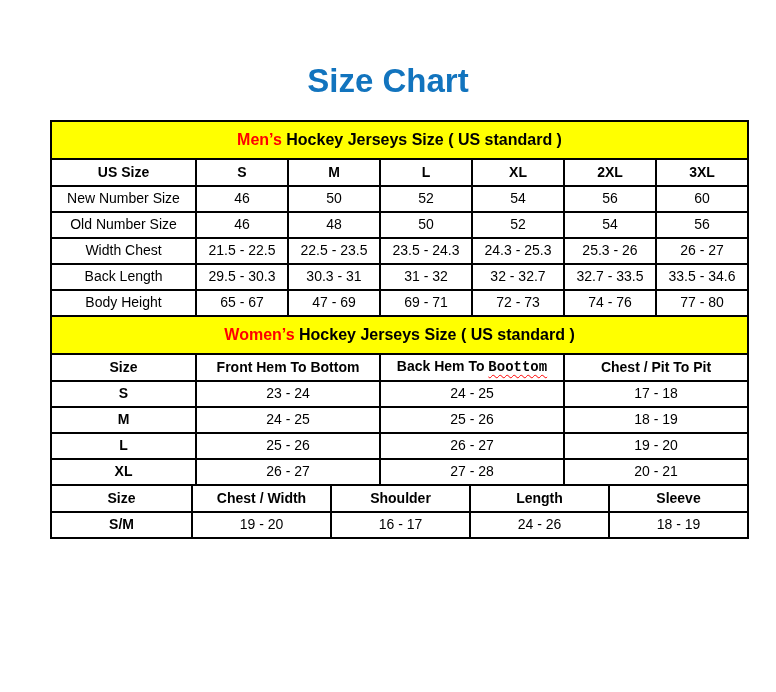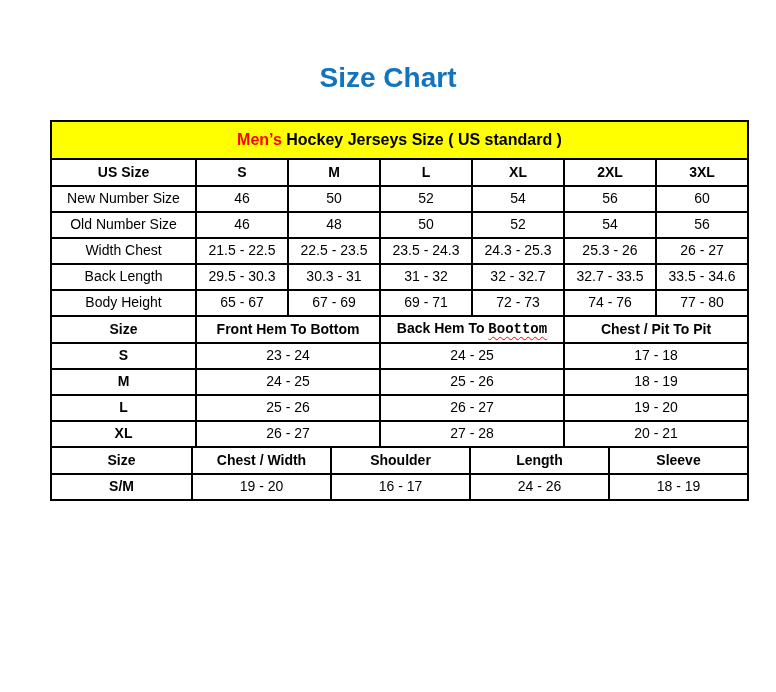--- a/index.html
+++ b/index.html
@@ -12,21 +12,21 @@
     color: #000000;
     overflow: hidden;
   }
   .page-title {
     position: absolute;
     top: 62px;
     left: 0;
     width: 100%;
     margin: 0;
     text-align: center;
-    font-size: 28px;
+    font-size: 33px;
     font-weight: bold;
     color: #1274be;
   }
   .tables {
     position: absolute;
     left: 38px;
     top: 120px;
     width: 559px;
     padding-left: 12px;
   }
@@ -133,37 +133,40 @@
           <td>29.5 - 30.3</td>
           <td>30.3 - 31</td>
           <td>31 - 32</td>
           <td>32 - 32.7</td>
           <td>32.7 - 33.5</td>
           <td>33.5 - 34.6</td>
         </tr>
         <tr class="data-row">
           <td class="row-label">Body Height</td>
           <td>65 - 67</td>
-          <td>67 - 69</td>
+          <td>47 - 69</td>
           <td>69 - 71</td>
           <td>72 - 73</td>
           <td>74 - 76</td>
           <td>77 - 80</td>
         </tr>
       </tbody>
     </table>
 
     <table class="size-table">
       <colgroup>
         <col style="width:145px">
           <col style="width:184px">
           <col style="width:184px">
           <col style="width:184px">
       </colgroup>
       <tbody>
+        <tr class="band-row womens-band">
+          <td colspan="4"><span class="hl-red">Women’s</span><span> Hockey Jerseys Size ( US standard )</span></td>
+        </tr>
         <tr class="head-row">
           <td>Size</td>
           <td>Front Hem To Bottom</td>
           <td><span>Back Hem To </span><span class="wavy-misspell">Boottom</span></td>
           <td>Chest / Pit To Pit</td>
         </tr>
         <tr class="data-row bold-label">
           <td class="row-label">S</td>
           <td>23 - 24</td>
           <td>24 - 25</td>

